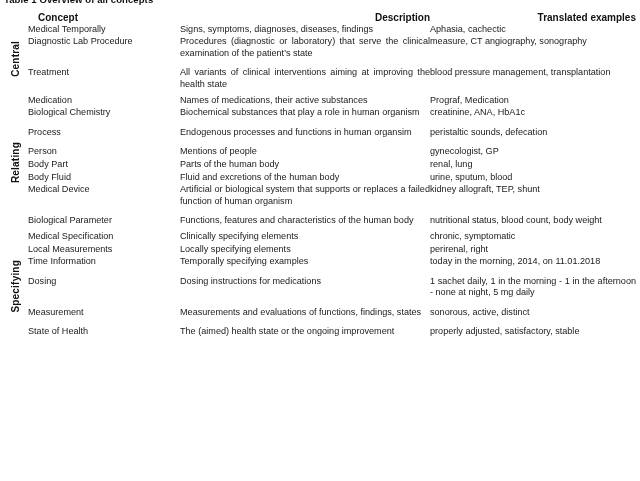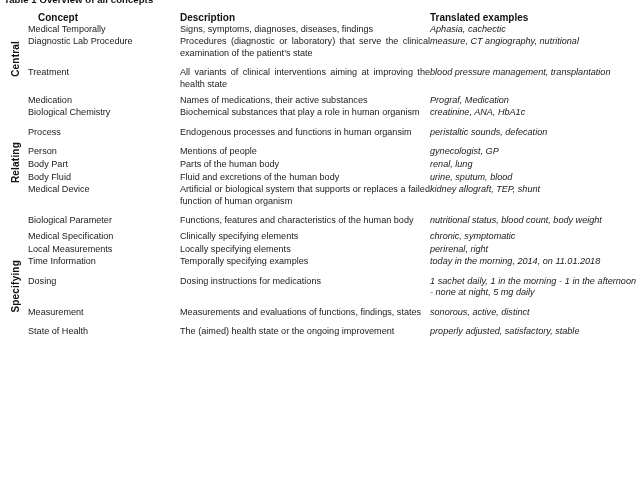--- a/index.html
+++ b/index.html
@@ -63,21 +63,21 @@
   
   .c-group { width: 24px; }
   .c-concept { width: 152px; }
   .c-desc { width: 250px; }
   .c-ex  { width: 206px; }
 
   
   .hdr th {
     font-weight: bold;
     font-size: 10px;
-    text-align: left;
+    text-align: right;
     padding-top: 4px;
     padding-bottom: 4px;
     color: #111;
   }
   .hdr th.h-group { }
   .hdr th.h-concept { text-align: left; padding-left: 10px; }
 
   
   td.grp {
     position: relative;
@@ -113,21 +113,20 @@
   td.desc {
     padding-right: 10px;
     padding-top: 3px;
     text-align: justify;
     text-align-last: left;
     hyphens: manual;
   }
   td.ex {
     padding-top: 3px;
     padding-right: 2px;
-    font-style: italic;
     text-align: justify;
     text-align-last: left;
   }
   tr.row-gap td { padding-top: 8px; }
   tr.row-tight td { padding-top: 1px; }
 
   .spacer td { height: 4px; font-size: 0; line-height: 0; }
 </style>
 </head>
 <body>
@@ -166,21 +165,21 @@
               <span>Central</span>
             </div>
         </td>
         <td class="concept">Medical Temporally</td>
         <td class="desc">Signs, symptoms, diagnoses, diseases, findings</td>
         <td class="ex">Aphasia, cachectic</td>
       </tr>
       <tr class="row-tight">
         <td class="concept">Diagnostic Lab Procedure</td>
         <td class="desc">Procedures (diagnostic or laboratory) that serve the clinical examination of the patient's state</td>
-        <td class="ex">measure, CT angiography, nutritional</td>
+        <td class="ex">measure, CT angiography, sonography</td>
       </tr>
       <tr class="row-gap">
         <td class="concept">Treatment</td>
         <td class="desc">All variants of clinical interventions aiming at improving the health state</td>
         <td class="ex">blood pressure management, transplantation</td>
       </tr>
       <tr class="spacer">
           <td colspan="3"></td>
         </tr>
     </tbody>

